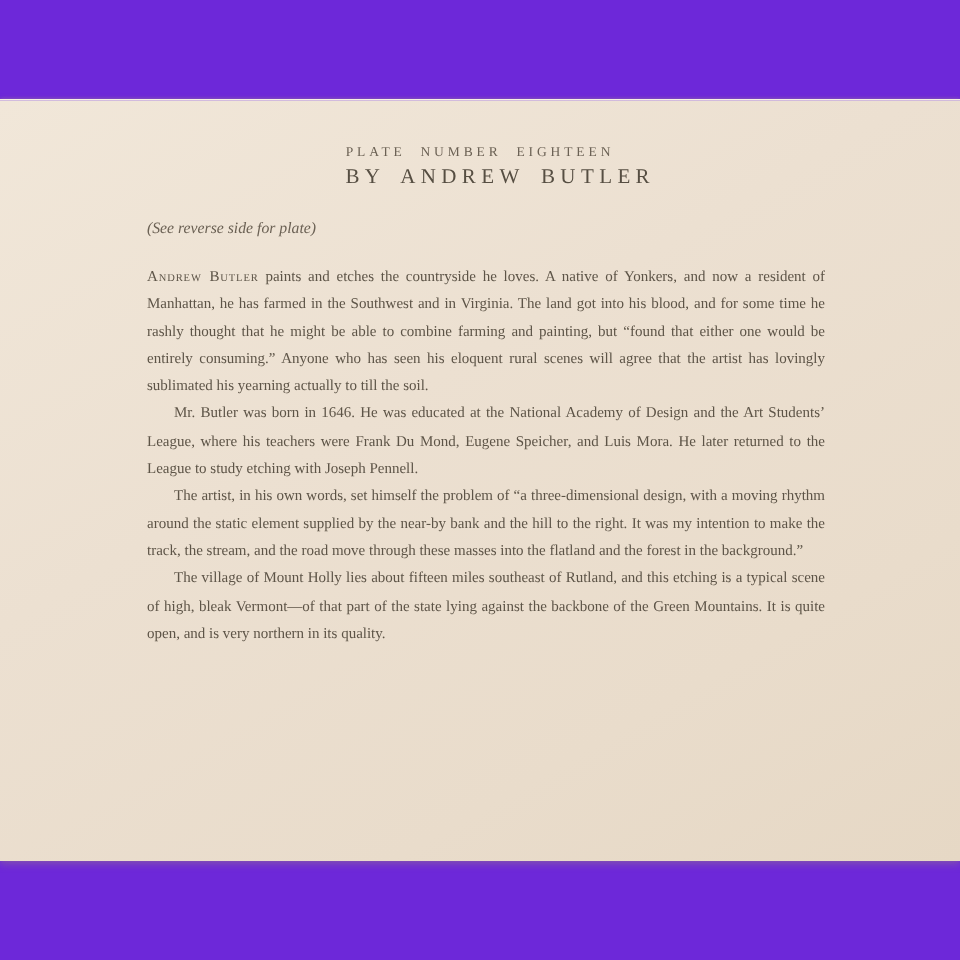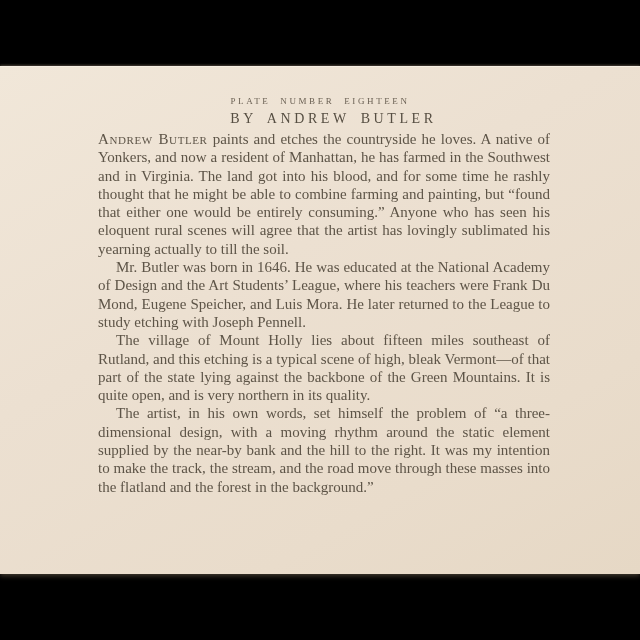--- a/index.html
+++ b/index.html
@@ -4,21 +4,21 @@
 <style>
   html, body {
     margin: 0;
     padding: 0;
     background: #ffffff;
   }
   .canvas {
     position: relative;
     width: 640px;
     height: 640px;
-    background: #000000;
+    background: #6d28d9;
     overflow: hidden;
     font-family: "Liberation Serif", serif;
   }
   .paper {
     position: absolute;
     left: 0;
     top: 66px;
     width: 640px;
     height: 507px;
     background: linear-gradient(150deg, #f1e7d9 0%, #ece0d1 40%, #e9dccb 75%, #e6d8c5 100%);
@@ -58,23 +58,23 @@
     padding-left: 27px;
   }
   .note {
     margin: 0;
     padding: 20px 0 0 98px;
     font-style: italic;
     font-size: 10.5px;
     color: #6b6154;
   }
   .body-text {
-    margin: 3px 90px 0 98px;
+    margin: 18px 90px 0 98px;
     text-align: justify;
-    font-size: 15px;
+    font-size: 10px;
     line-height: 18.3px;
     color: #5d5447;
   }
   .body-text p {
     margin: 0;
   }
   .body-text p.indent {
     text-indent: 18px;
   }
   .lead-caps {
@@ -86,25 +86,26 @@
 <body>
 
 <div class="canvas">
   <div class="paper">
 
     <p class="plate-label">PLATE NUMBER EIGHTEEN</p>
 
 
     <p class="byline">BY ANDREW BUTLER</p>
 
+    <p class="note">(See reverse side for plate)</p>
 
     <div class="body-text">
       <p><span class="lead-caps">Andrew Butler</span><span> paints and etches the countryside he loves. A native of Yonkers, and now a resident of Manhattan, he has farmed in the Southwest and in Virginia. The land got into his blood, and for some time he rashly thought that he might be able to combine farming and painting, but “found that either one would be entirely consuming.” Anyone who has seen his eloquent rural scenes will agree that the artist has lovingly sublimated his yearning actually to till the soil.</span></p>
 
       <p class="indent">Mr. Butler was born in 1646. He was educated at the National Academy of Design and the Art Students’ League, where his teachers were Frank Du Mond, Eugene Speicher, and Luis Mora. He later returned to the League to study etching with Joseph Pennell.</p>
 
+      <p class="indent">The artist, in his own words, set himself the problem of “a three-dimensional design, with a moving rhythm around the static element supplied by the near-by bank and the hill to the right. It was my intention to make the track, the stream, and the road move through these masses into the flatland and the forest in the background.”</p>
+
       <p class="indent">The village of Mount Holly lies about fifteen miles southeast of Rutland, and this etching is a typical scene of high, bleak Vermont—of that part of the state lying against the backbone of the Green Mountains. It is quite open, and is very northern in its quality.</p>
-
-      <p class="indent">The artist, in his own words, set himself the problem of “a three-dimensional design, with a moving rhythm around the static element supplied by the near-by bank and the hill to the right. It was my intention to make the track, the stream, and the road move through these masses into the flatland and the forest in the background.”</p>
     </div>
 
   </div>
 </div>
 
 </body></html>

